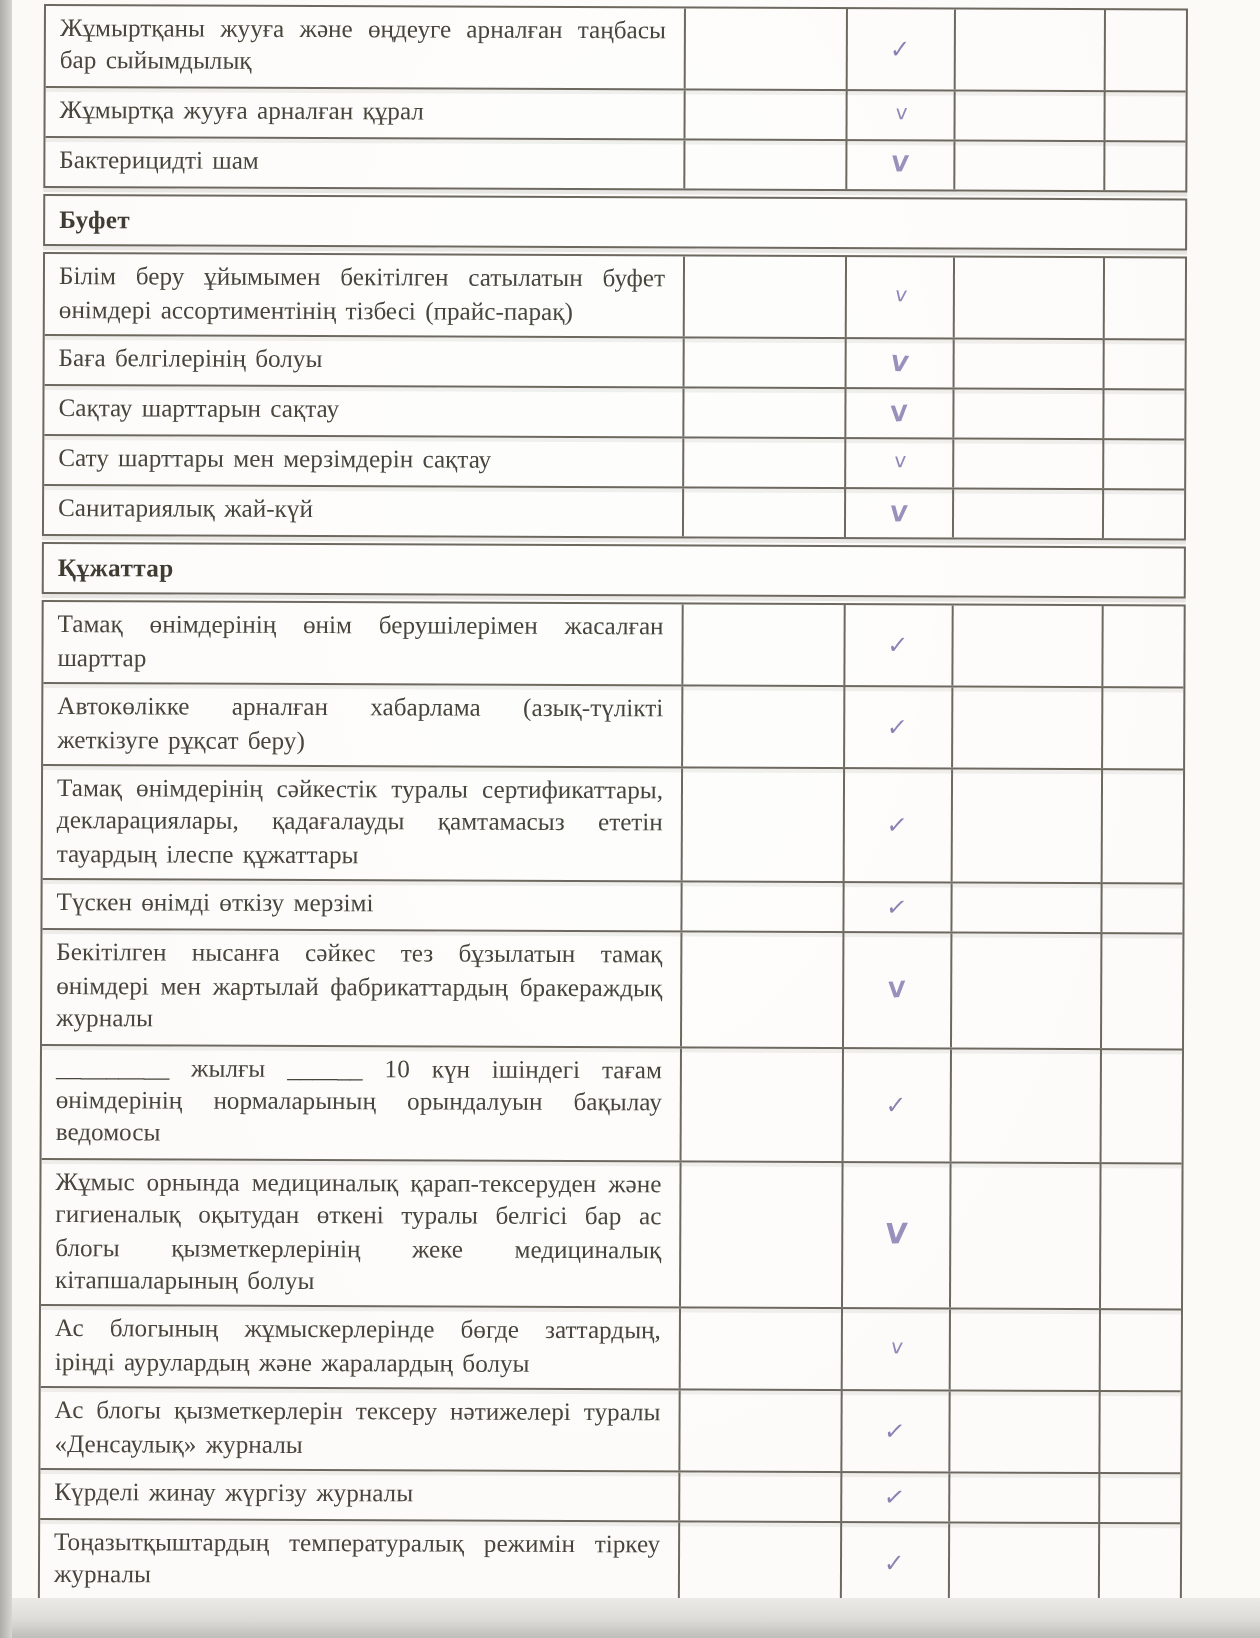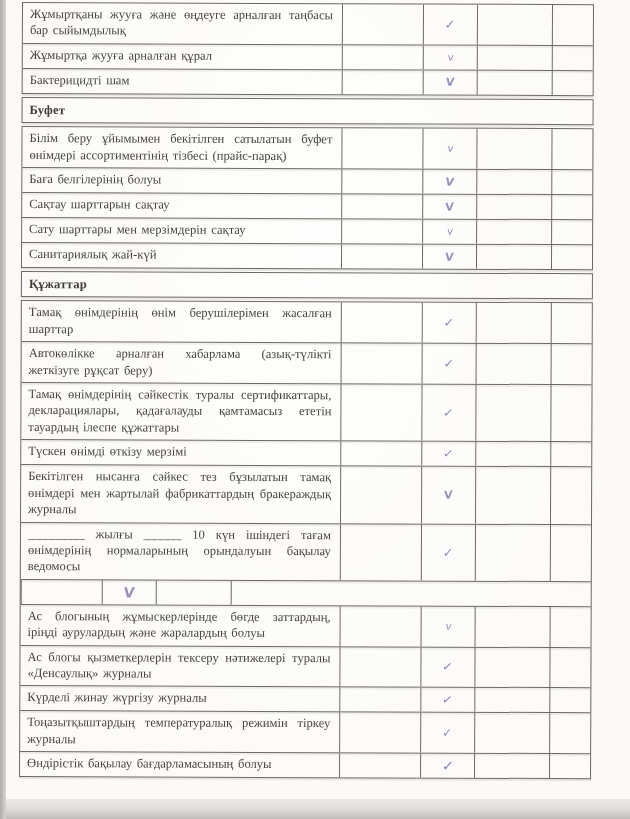--- a/index.html
+++ b/index.html
@@ -239,20 +239,21 @@
       <div class="row">
         <div class="cell-text">_________ жылғы ______ 10 күн ішіндегі тағам өнімдерінің нормаларының орындалуын бақылау ведомосы</div>
         <div class="cell c1"></div>
         <div class="cell c2">
           <span class="checkmark glyph-tick" style="transform: rotate(-3deg) skewX(-6deg);">✓</span>
         </div>
         <div class="cell c3"></div>
         <div class="cell c4"></div>
       </div>
       <div class="row">
+        <div class="cell-text">Жұмыс орнында медициналық қарап-тексеруден және гигиеналық оқытудан өткені туралы белгісі бар ас блогы қызметкерлерінің жеке медициналық кітапшаларының болуы</div>
         <div class="cell c1"></div>
         <div class="cell c2">
           <span class="checkmark glyph-V glyph-big" style="transform: rotate(-1deg) skewX(-6deg);">V</span>
         </div>
         <div class="cell c3"></div>
         <div class="cell c4"></div>
       </div>
       <div class="row">
         <div class="cell-text">Ас блогының жұмыскерлерінде бөгде заттардың, іріңді аурулардың және жаралардың болуы</div>
         <div class="cell c1"></div>

